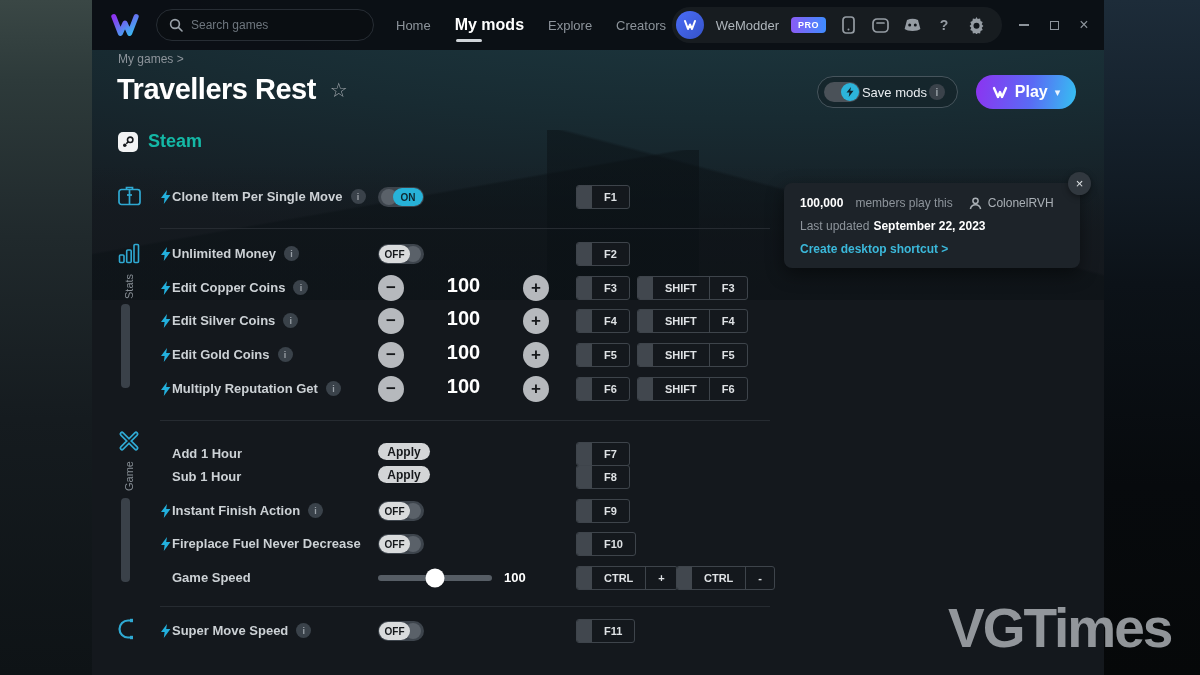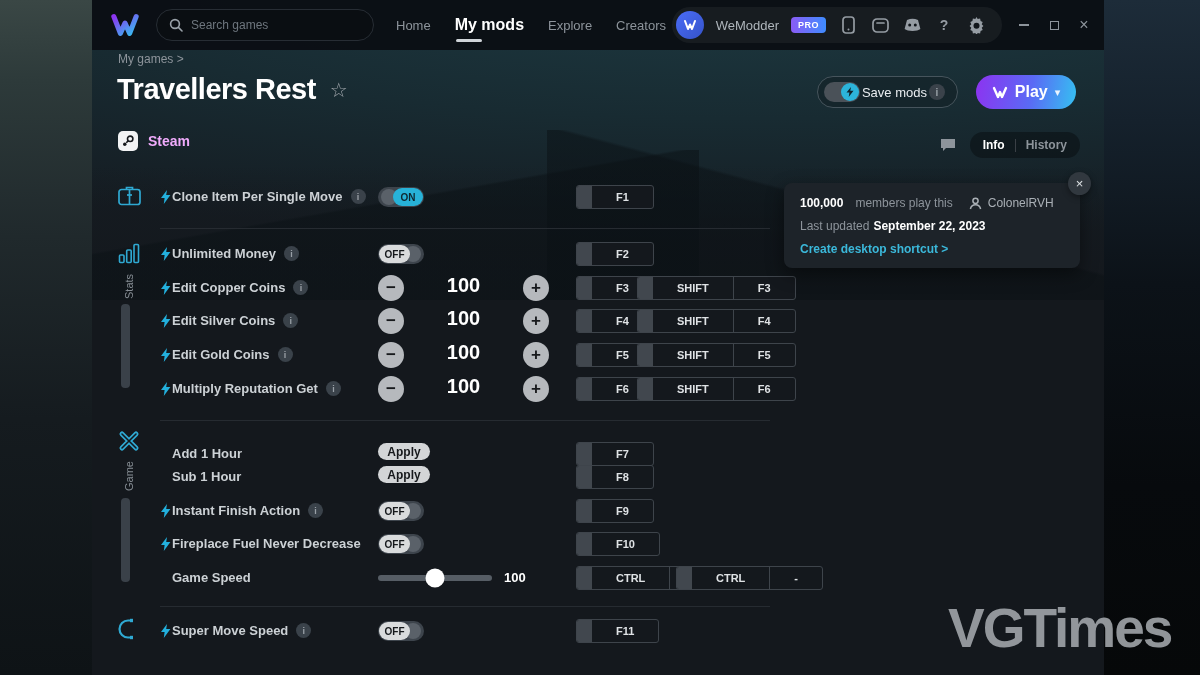--- a/index.html
+++ b/index.html
@@ -74,21 +74,21 @@
   .play-btn { height:34px; min-width:100px; border-radius:17px; border:none; cursor:pointer;
     background:linear-gradient(100deg,#8d33f0 0%,#5a6af5 55%,#35c1f1 100%);
     display:flex; align-items:center; justify-content:center; gap:7px; padding:0 14px; }
   .play-btn span { color:#fff; font-size:16px; font-weight:800; }
   .play-btn .chev { color:#eaf4ff; font-size:11px; font-weight:400; }
 
   
   .platform-row { position:absolute; left:26px; top:131px; z-index:5; display:flex; align-items:center; gap:10px; }
   .steam-badge { width:20px; height:20px; border-radius:5px; background:#f2f3f4;
     display:flex; align-items:center; justify-content:center; }
-  .platform-name { color:#f0abfc; font-size:14px; font-weight:800; }
+  .platform-name { color:#14b8a6; font-size:18px; font-weight:800; }
   .tabs-zone { position:absolute; top:132px; right:24px; z-index:5; display:flex; align-items:center; gap:14px; }
   .chat-icon { cursor:pointer; display:flex; }
   .tabs-pill { height:26px; border-radius:14px; background:rgba(10,14,18,.55);
     display:flex; align-items:center; padding:0 13px; gap:10px; }
   .tab { font-size:12px; cursor:pointer; }
   .tab.active { color:#ffffff; font-weight:800; }
   .tab.idle { color:#8d949b; font-weight:700; }
   .tab-div { width:1px; height:13px; background:#3a4046; }
 
   
@@ -146,21 +146,21 @@
 
   .slider { position:absolute; left:218px; top:9px; width:114px; height:6px; border-radius:3px; background:#565d65; }
   .slider .fill { width:50%; height:100%; border-radius:3px; background:#2fa9d2; }
   .slider .knob { position:absolute; left:50%; top:50%; transform:translate(-50%,-50%);
     width:19px; height:19px; border-radius:50%; background:#ffffff; cursor:pointer; }
   .slider-val { position:absolute; left:344px; top:4px; font-size:13px; font-weight:800; color:#ffffff; }
 
   .hk { position:absolute; top:0; height:24px; display:flex; align-items:center;
     background:#14181d; border:1px solid #3e444b; border-radius:3px; cursor:pointer; }
   .hk .grip { width:15px; align-self:stretch; background:#41474e; border-radius:2px 0 0 2px; }
-  .hk .key { padding:0 24px; font-size:11px; font-weight:700; color:#dfe2e5; white-space:nowrap; }
+  .hk .key { padding:0 12px; font-size:11px; font-weight:700; color:#dfe2e5; white-space:nowrap; }
   .hk .key + .key { border-left:1px solid #3e444b; align-self:stretch; display:flex; align-items:center; }
   .hk1 { left:416px; }
   .hk2 { left:477px; }
   .hk2b { left:516px; }
 
   
   .watermark { position:absolute; left:948px; top:596px; z-index:50; font-size:55px; font-weight:700;
     color:#9da1a6; opacity:.92; letter-spacing:-2px; }
 </style>
 </head>
@@ -279,32 +279,20 @@
     <div class="platform-row">
       <span class="steam-badge">
         <svg width="14" height="14" viewBox="0 0 16 16">
             <circle cx="10.5" cy="5.5" r="3.1" fill="none" stroke="#15181c" stroke-width="1.8"></circle>
             <circle cx="4.3" cy="11.8" r="2" fill="#15181c"></circle>
             <line x1="6" y1="10" x2="8.2" y2="7.8" stroke="#15181c" stroke-width="1.8"></line>
           </svg>
       </span>
       <span class="platform-name">Steam</span>
     </div>
-    <div class="tabs-zone">
-      <span class="chat-icon">
-        <svg width="16" height="14" viewBox="0 0 16 14">
-            <path d="M1 1 h14 v9 h-9 l-3 3 v-3 h-2 z" fill="#8d949b"></path>
-          </svg>
-      </span>
-      <div class="tabs-pill">
-        <span class="tab active">Info</span>
-        <span class="tab-div"></span>
-        <span class="tab idle">History</span>
-      </div>
-    </div>
 
     <div class="popup">
       <span class="popup-close">×</span>
       <div class="pop-line1">
         <span class="pop-members-count">100,000</span>
         <span class="pop-members-text">members play this</span>
         <span class="pop-creator">
           <svg width="13" height="13" viewBox="0 0 13 13">
               <circle cx="6.5" cy="3.8" r="2.6" fill="none" stroke="#aab0b6" stroke-width="1.5"></circle>
               <path d="M1.4 12 a5.2 5.2 0 0 1 10.2 0" fill="none" stroke="#aab0b6" stroke-width="1.5"></path>

